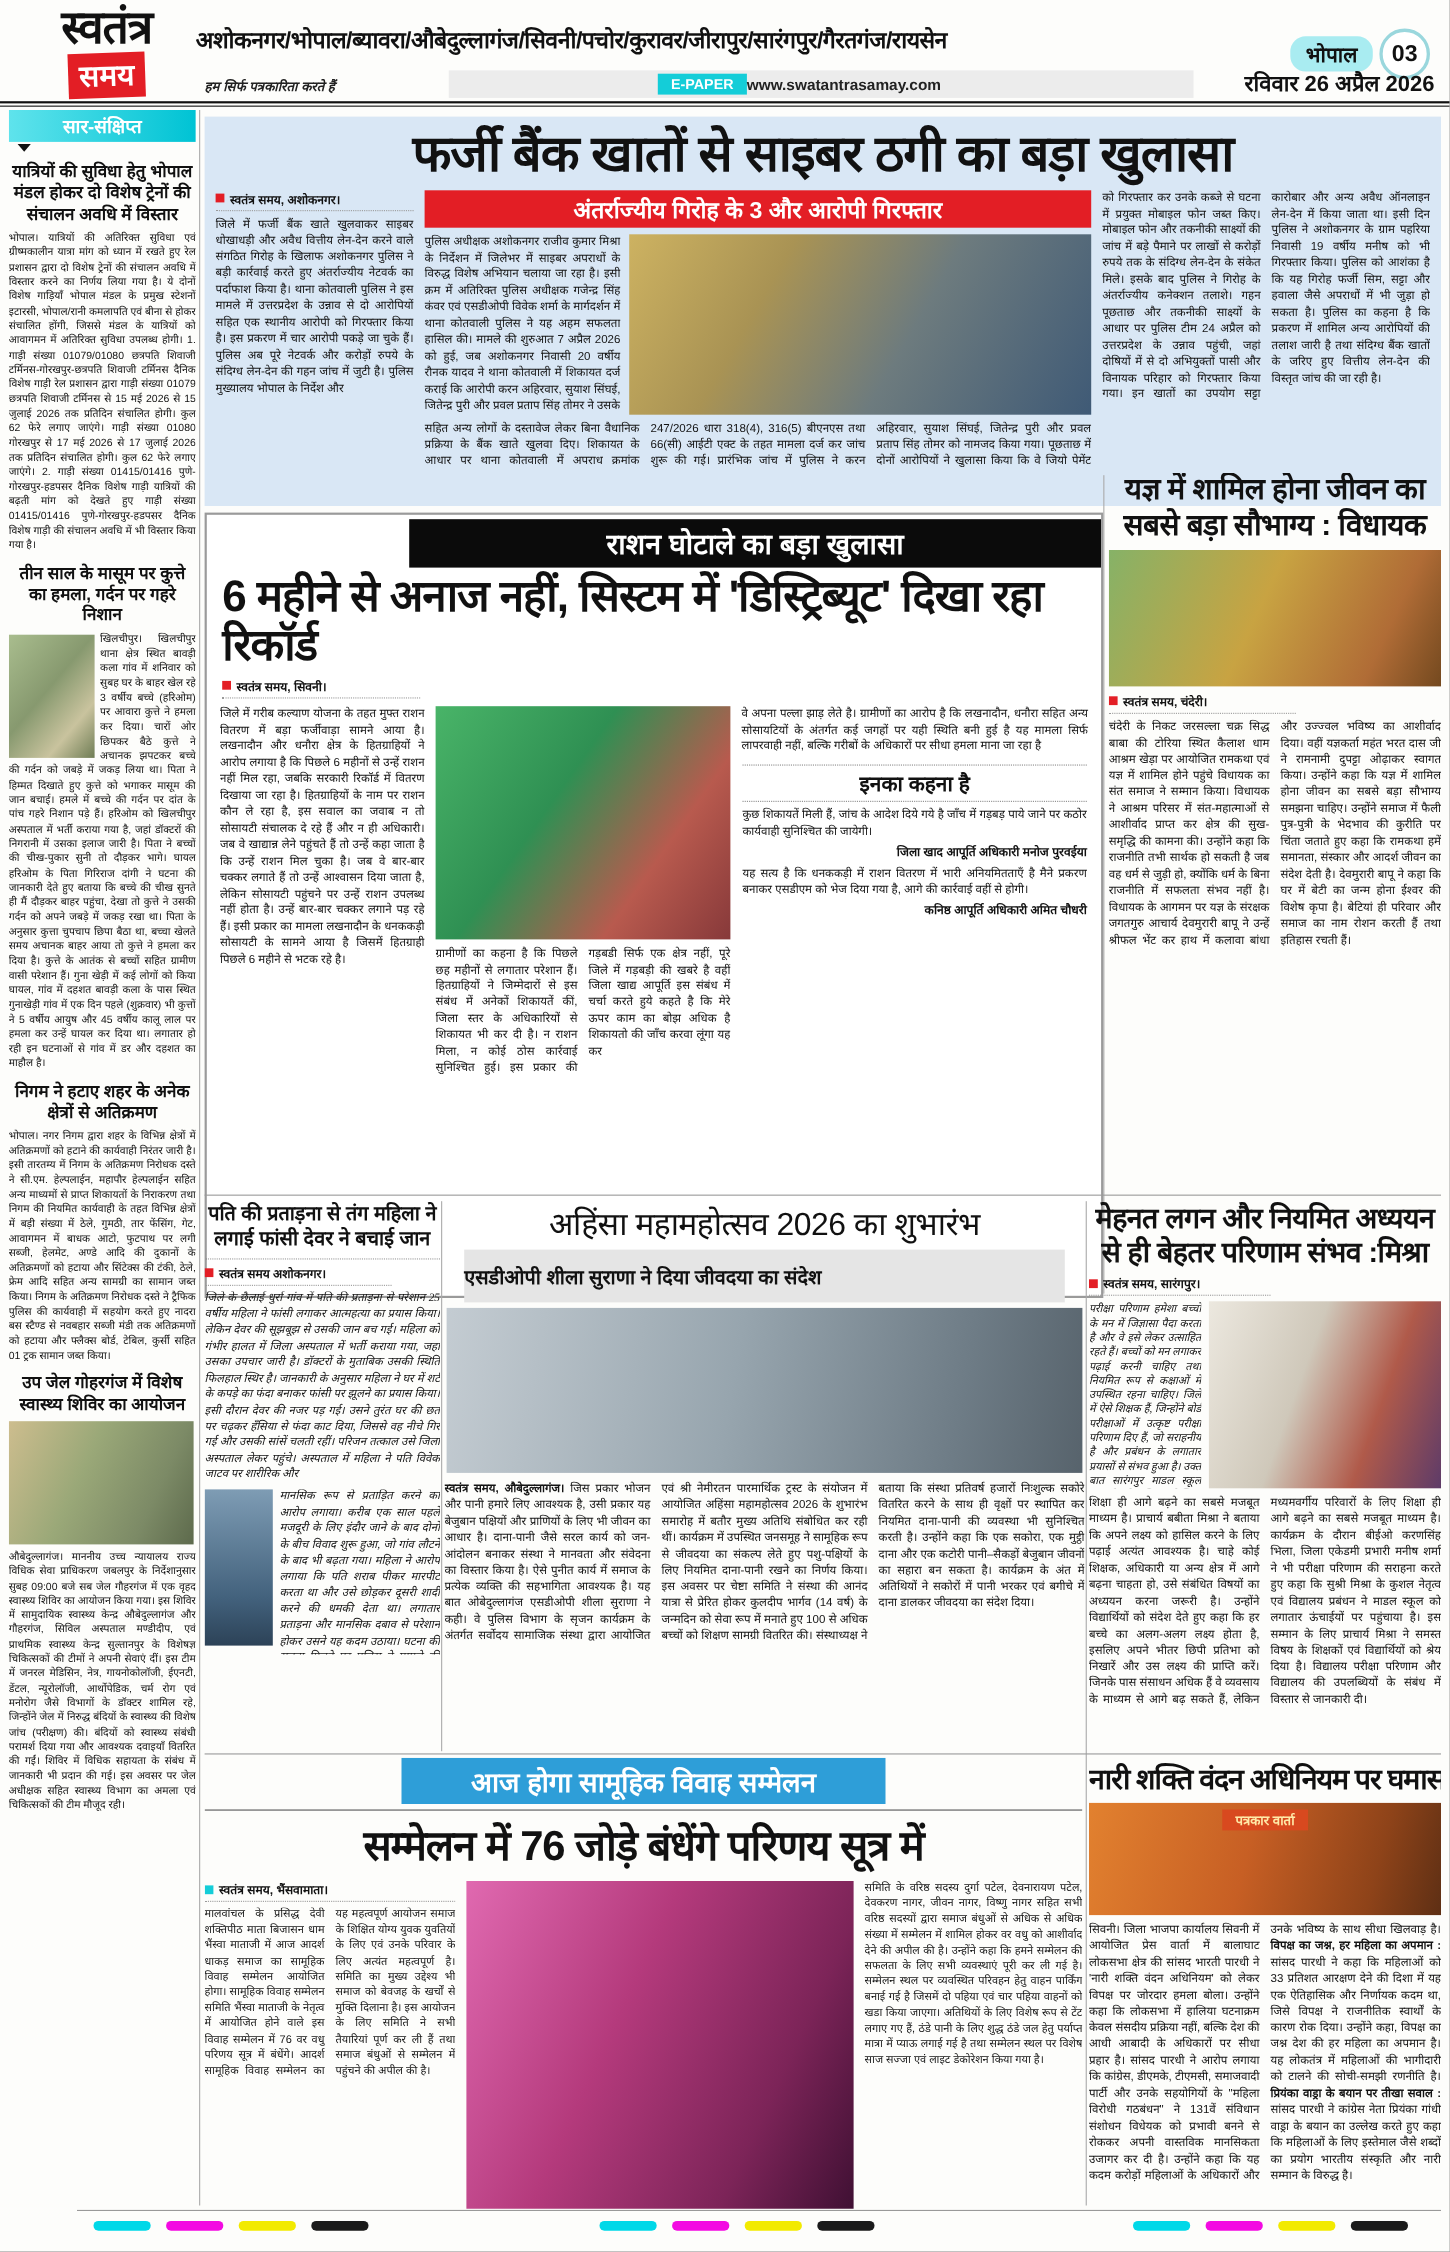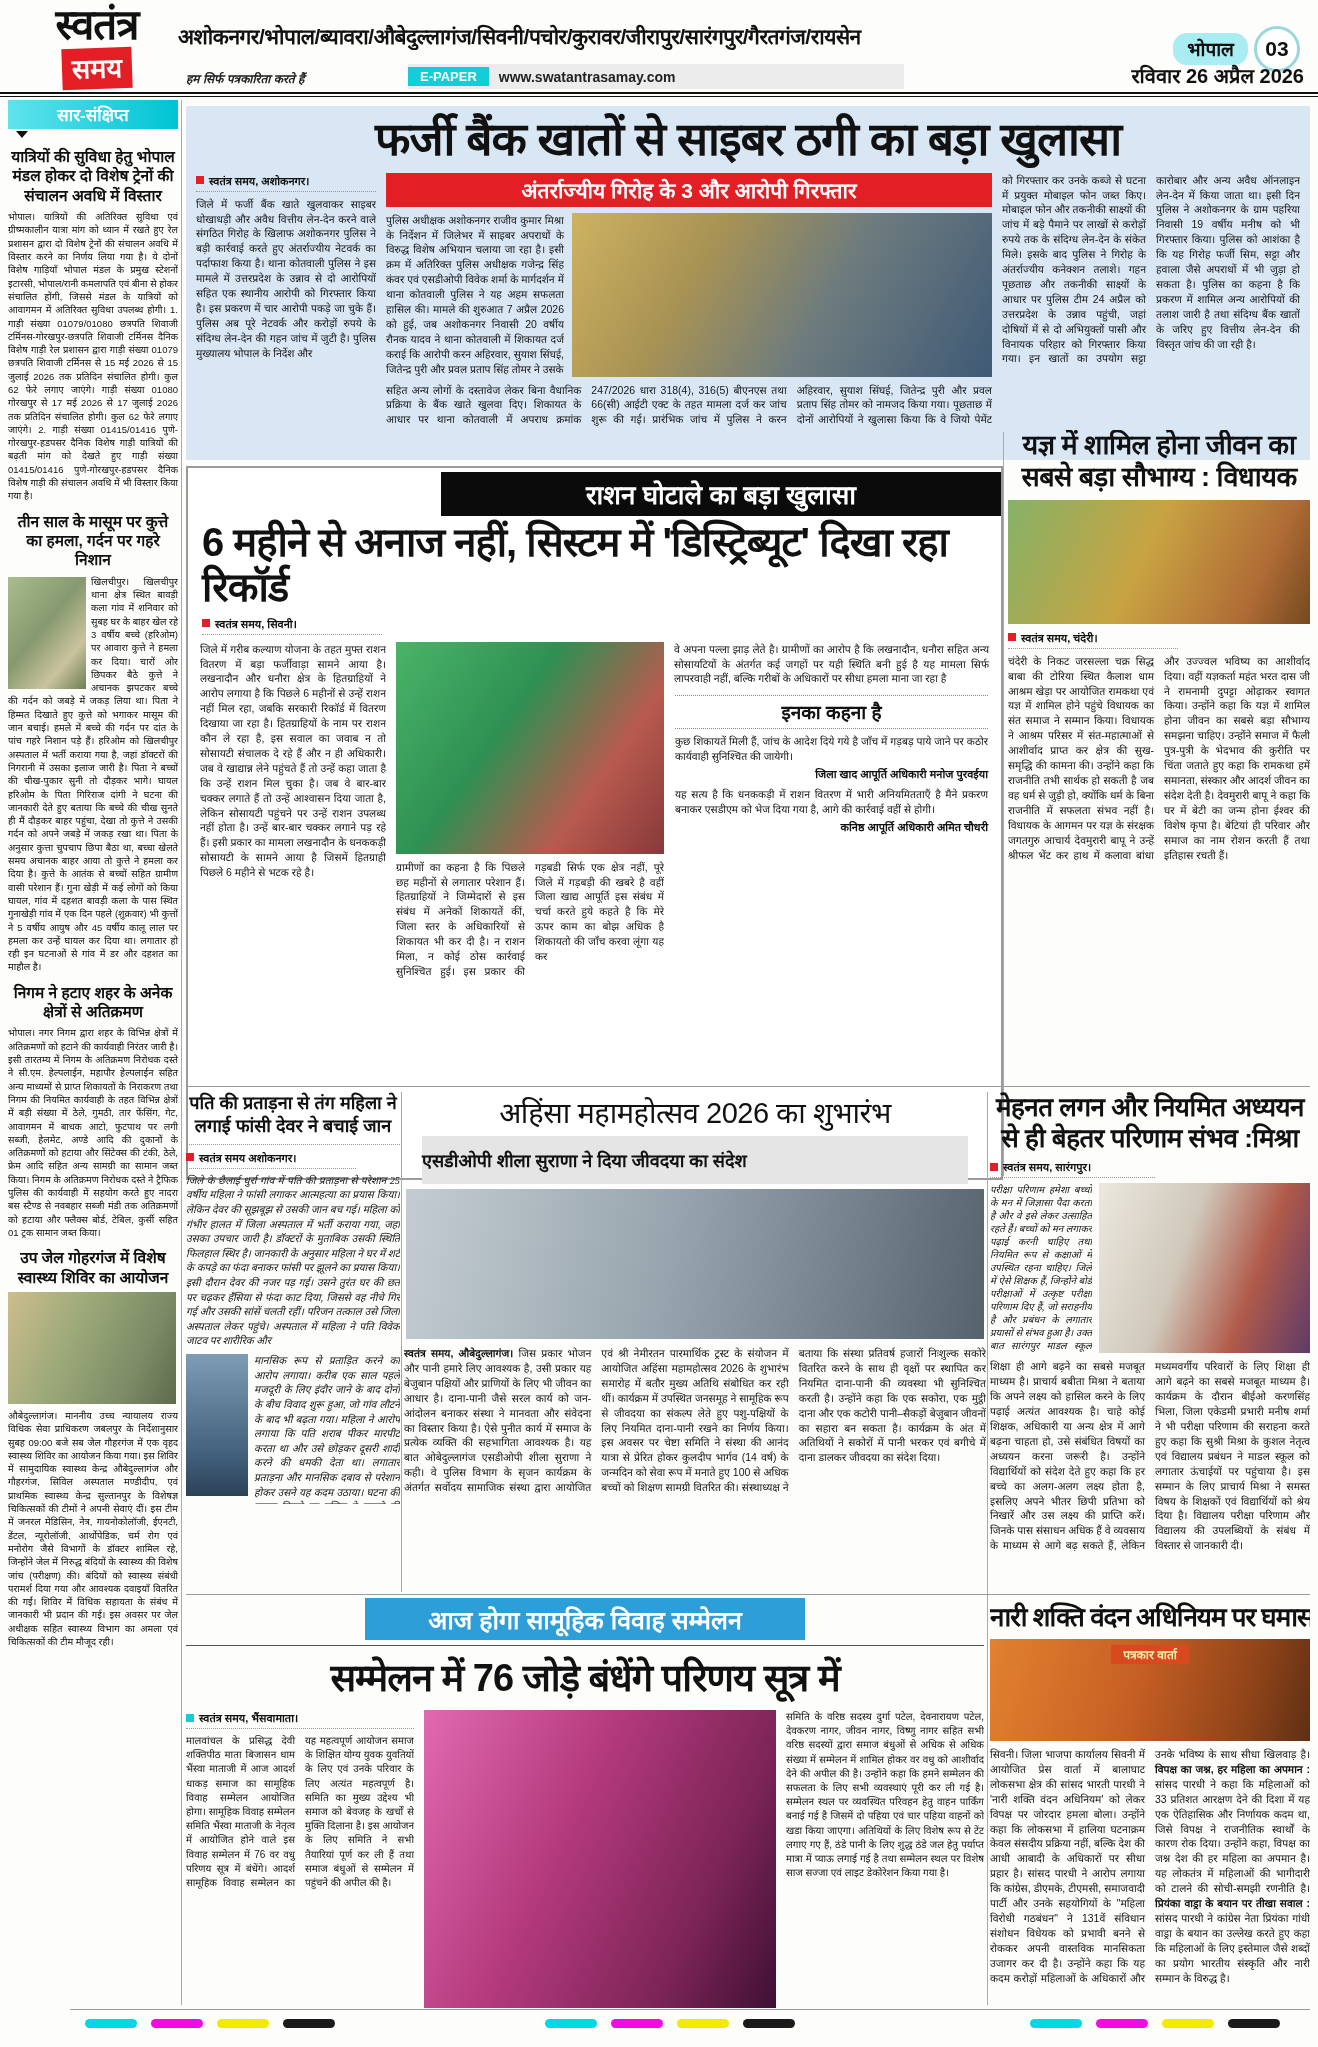--- a/index.html
+++ b/index.html
@@ -12,22 +12,22 @@
   .logo-top{font-size:42px;font-weight:800;letter-spacing:-1px;line-height:1.0;}
   .logo-bottom{display:inline-block;background:#e31e25;color:#fff;font-size:27px;font-weight:800;
                padding:1px 10px 3px;margin-top:2px;transform:rotate(-2deg);}
   .cities{position:absolute;left:178px;top:22px;width:1030px;font-size:21px;font-weight:800;
           letter-spacing:-0.5px;white-space:nowrap;overflow:hidden;}
   .edition-wrap{position:absolute;right:18px;top:26px;display:flex;align-items:center;gap:6px;}
   .edition-badge{background:#a9ecf1;border-radius:14px;padding:3px 14px;font-size:19px;font-weight:800;}
   .page-circle{width:40px;height:40px;border-radius:50%;background:#fff;border:3px solid #9ad7dd;
                display:flex;align-items:center;justify-content:center;font-size:21px;font-weight:800;}
   .tagline{position:absolute;left:186px;top:70px;font-size:12px;font-weight:700;font-style:italic;color:#222;}
-  .epaper-bar{position:absolute;left:408px;top:64px;width:496px;height:25px;background:#ececec;
-              display:flex;align-items:center;gap:10px;box-sizing:border-box;}
+  .epaper-bar{position:absolute;left:408px;top:64px;width:677px;height:25px;background:#ececec;
+              display:flex;align-items:center;padding-left:190px;box-sizing:border-box;}
   .epaper-badge{background:#14cdd8;color:#fff;font-size:13px;font-weight:800;padding:2px 12px;}
   .website{font-size:14px;font-weight:700;color:#222;text-decoration:none;}
   .date-line{position:absolute;right:14px;top:62px;font-size:20px;font-weight:800;}
   .mast-rule{position:absolute;left:0;top:92px;width:1318px;height:5px;
              border-top:2px solid #111;border-bottom:1px solid #111;box-sizing:border-box;}
   
   .byline{display:flex;align-items:center;gap:5px;font-size:11px;font-weight:800;
           border-bottom:1px dotted #999;padding-bottom:3px;margin-bottom:5px;}
   .sq{width:8px;height:8px;background:#e31e25;flex:none;}
   .sq.cyan{background:#14cdd8;}
@@ -53,21 +53,21 @@
   .lead-center{display:flex;flex-direction:column;gap:6px;min-width:0;}
   .red-banner{background:#e31e25;color:#fff;font-size:21px;font-weight:800;text-align:center;
               padding:3px 0;flex:none;}
   .lead-mid-row{display:flex;gap:8px;flex:1;min-height:0;}
   .lead-mid-row .body{width:178px;flex:none;overflow:hidden;}
   .photo-lead{flex:1;background:linear-gradient(120deg,#cdb261 0%,#a99354 30%,#6d7b7e 60%,#3f5a76 100%);}
   .lead-bottom{flex:none;height:56px;overflow:hidden;}
   
   #ration{left:186px;top:466px;width:817px;height:714px;border:2px solid #9a9a9a;box-sizing:border-box;
           background:#fff;overflow:hidden;}
-  .black-banner{margin-left:auto;width:560px;background:#0b0b0b;color:#fff;font-size:26px;font-weight:800;
+  .black-banner{margin-left:auto;width:629px;background:#0b0b0b;color:#fff;font-size:26px;font-weight:800;
                 text-align:center;padding:4px 0;margin-top:4px;}
   .ration-headline{font-size:40px;font-weight:800;line-height:1.12;letter-spacing:-1px;padding:4px 14px 6px;}
   .ration-grid{display:grid;grid-template-columns:186px 268px 1fr;gap:10px;padding:2px 12px 8px;height:430px;}
   .photo-ration{height:212px;background:linear-gradient(125deg,#49b468 0%,#2f9053 40%,#b85a4e 72%,#87393a 100%);margin-bottom:6px;}
   .quotes{border:1px solid #fff;}
   .quotes-head{font-size:19px;font-weight:800;text-align:center;border-bottom:1px dotted #888;
                border-top:1px dotted #888;padding:3px 0;margin:8px 0 5px;}
   .attr{font-weight:800;text-align:right;font-size:11px;margin:2px 0 6px;}
   
   #yagya{left:1008px;top:430px;width:302px;height:748px;overflow:hidden;}

